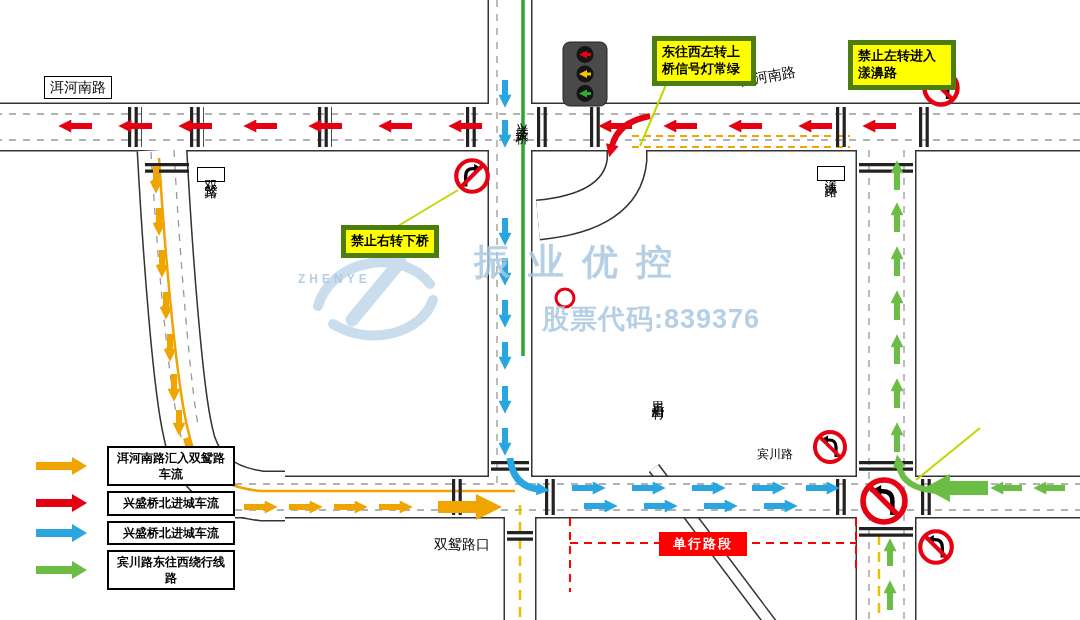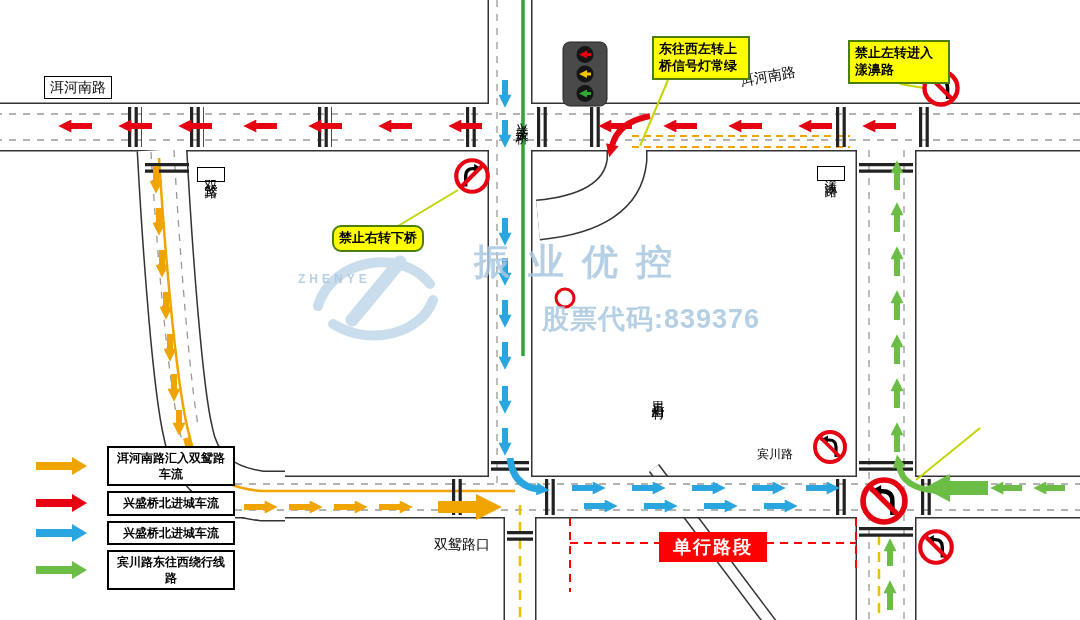--- a/index.html
+++ b/index.html
@@ -1,23 +1,23 @@
 <!DOCTYPE html>
 <html><head>
 <meta charset="utf-8">
 <style>
   html,body{margin:0;padding:0;background:#fff;font-family:"Liberation Sans",sans-serif;}
   .stage{position:relative;width:1080px;height:620px;background:#fff;overflow:hidden;}
   svg.base{position:absolute;left:0;top:0;}
   .lbl{position:absolute;color:#000;font-size:13px;line-height:1.2;white-space:nowrap;}
   .boxed{border:1.5px solid #000;background:#fff;padding:2px 5px;}
   .vert{writing-mode:vertical-rl;letter-spacing:3px;}
-  .callout{position:absolute;background:#ffff00;border:2px solid #4d7c0f;color:#000;
+  .callout{position:absolute;background:#ffff00;border:5px solid #4d7c0f;color:#000;
            font-weight:bold;font-size:13px;line-height:1.3;padding:3px 5px;text-align:left;}
-  .oneway{position:absolute;background:#ff0000;color:#fff;font-weight:bold;font-size:18px;
+  .oneway{position:absolute;background:#ff0000;color:#fff;font-weight:bold;font-size:13px;
           padding:3px 14px;letter-spacing:2px;}
   .legend{position:absolute;left:36px;top:446px;display:flex;flex-direction:column;gap:5px;}
   .lrow{display:flex;align-items:center;gap:20px;}
   .larrow{display:flex;align-items:center;flex:0 0 auto;}
   .shaft{width:36px;height:8px;display:inline-block;}
   .head{width:0;height:0;border-top:9px solid transparent;border-bottom:9px solid transparent;
         border-left:15px solid #000;display:inline-block;}
   .lbox{border:2px solid #000;background:#fff;font-size:12px;font-weight:bold;width:118px;
         text-align:center;padding:2px 3px;line-height:1.35;color:#000;}
   .wm{position:absolute;color:#a9c8e1;font-weight:bold;opacity:.85;}
@@ -238,21 +238,21 @@
   <div class="lbl boxed vert" style="left:197px;top:167px;">双鸳路</div>
   <div class="lbl vert" style="left:514px;top:112px;">兴盛大桥</div>
   <div class="lbl" style="left:740px;top:68px;font-size:14px;transform:rotate(-10deg);">洱河南路</div>
   <div class="lbl boxed vert" style="left:817px;top:166px;">漾濞路</div>
   <div class="lbl vert" style="left:650px;top:390px;letter-spacing:2px;">里后山村</div>
   <div class="lbl" style="left:757px;top:447px;font-size:12px;">宾川路</div>
   <div class="lbl" style="left:434px;top:536px;font-size:14px;">双鸳路口</div>
 
   <div class="callout" style="left:652px;top:36px;width:84px;">东往西左转上桥信号灯常绿</div>
   <div class="callout" style="left:848px;top:40px;width:88px;">禁止左转进入漾濞路</div>
-  <div class="callout" style="left:332px;top:225px;border-radius:9px;">禁止右转下桥</div>
+  <div class="callout" style="left:341px;top:225px;">禁止右转下桥</div>
 
   <div class="oneway" style="left:659px;top:532px;">单行路段</div>
 
   <div class="legend">
       <div class="lrow">
         <span class="larrow">
           <span class="shaft" style="background: rgb(240, 164, 0);"></span>
           <span class="head" style="border-left-color: rgb(240, 164, 0);"></span>
         </span>
         <span class="lbox">洱河南路汇入双鸳路车流</span>

